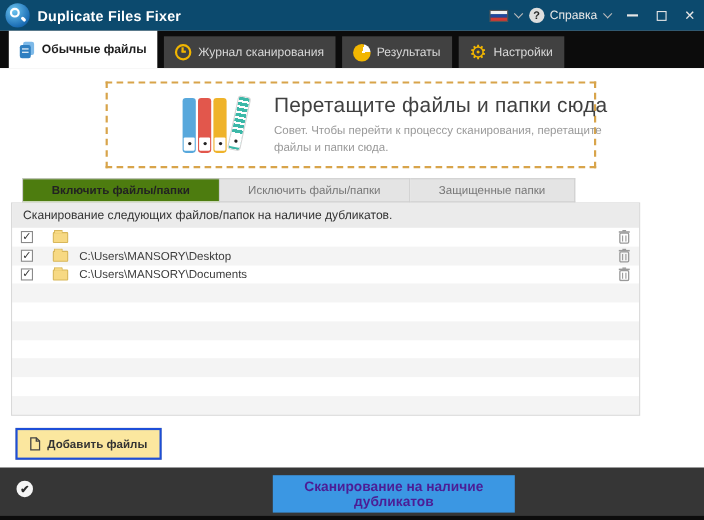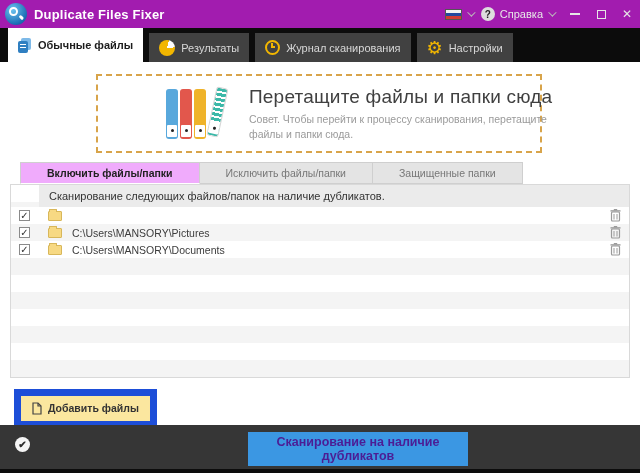--- a/index.html
+++ b/index.html
@@ -1,21 +1,21 @@
 <!DOCTYPE html>
 <html><head>
 <meta charset="utf-8">
 <style>
   * { margin:0; padding:0; box-sizing:border-box; }
   html,body { background:#555; }
   body { font-family:"Liberation Sans", sans-serif; }
   .window { position:relative; width:640px; height:473px; background:#fff; overflow:hidden; }
 
   
-  .titlebar { position:absolute; left:0; top:0; width:640px; height:28px; background:#a21caf; display:flex; align-items:center; }
+  .titlebar { position:absolute; left:0; top:0; width:640px; height:28px; background:#0c4a6e; display:flex; align-items:center; }
   .app-icon { width:22px; height:22px; margin-left:5px; border-radius:50%; background:radial-gradient(circle at 35% 30%, #6cc4f0, #1b6db4 70%, #0d4f8c); position:relative; flex:0 0 auto; }
   .app-icon .lens { position:absolute; left:4px; top:4px; width:9px; height:9px; border:2px solid #fff; border-radius:50%; }
   .app-icon .handle { position:absolute; left:14px; top:13px; width:5px; height:2.5px; background:#fff; transform:rotate(45deg); border-radius:2px; }
   .win-title { color:#fff; font-size:13px; font-weight:bold; margin-left:7px; letter-spacing:.2px; }
   .titlebar-right { margin-left:auto; display:flex; align-items:center; height:100%; }
   .flag { width:17px; height:11px; display:flex; flex-direction:column; border:1px solid #555; }
   .flag i { flex:1; }
   .flag .w { background:#f2f2f2; } .flag .b { background:#23479e; } .flag .r { background:#d23b33; }
   .chev { width:6px; height:6px; border-right:1.5px solid #bbb; border-bottom:1.5px solid #bbb; transform:rotate(45deg) translateY(-2px); margin:0 8px 0 5px; }
   .help-icon { width:14px; height:14px; border-radius:50%; background:#dedede; color:#222; font-size:10px; font-weight:bold; display:flex; align-items:center; justify-content:center; }
@@ -50,34 +50,34 @@
   .binder.red { background:#e2574c; }
   .binder.yellow { background:#efb32a; }
   .binder.teal { background:repeating-linear-gradient(#3cb8a8 0 3px, #fff 3px 5px); border:1px solid #d5d5d5; transform:rotate(12deg) translateY(-2px); margin-left:3px; }
   .dz-text { margin-left:26px; }
   .dz-title { font-size:19px; color:#404040; letter-spacing:.2px; }
   .dz-hint { font-size:10.5px; color:#9a9a9a; margin-top:4px; width:320px; line-height:1.35; }
 
   .subtabs { position:absolute; left:20px; top:100px; display:flex; }
   .subtab { height:22px; padding:0 26px; display:flex; align-items:center; background:#e4e4e4; border:1px solid #cfcfcf; border-left:none; color:#777; font-size:10.5px; }
   .subtab:first-child { border-left:1px solid #cfcfcf; }
-  .subtab.active { background:#f0abfc; color:#222; font-weight:bold; border-bottom:1px solid #fff; }
-
-  .panel { position:absolute; left:10px; top:122px; width:620px; height:194px; border:1px solid #d9d9d9; background:repeating-linear-gradient(to bottom, #fff 0 17px, #f4f4f4 17px 34px); background-position:0 22px;padding-left:28px; }
+  .subtab.active { background:#4d7c0f; color:#222; font-weight:bold; border-bottom:1px solid #fff; }
+
+  .panel { position:absolute; left:10px; top:122px; width:572px; height:194px; border:1px solid #d9d9d9; background:repeating-linear-gradient(to bottom, #fff 0 17px, #f4f4f4 17px 34px); background-position:0 22px; }
   .panel-header { height:22px; background:#ebebeb; display:flex; align-items:center; padding-left:10px; font-size:11px; color:#333; }
   .rows { position:absolute; left:0; top:22px; width:100%; }
   .row { height:17px; display:flex; align-items:center; padding:0 8px; }
   .checkbox { width:11px; height:11px; background:#fff; border:1px solid #8a8a8a; font-size:10px; line-height:9px; color:#333; text-align:center; flex:0 0 auto; }
   .folder-icon { position:relative; width:14px; height:10px; background:#f7d983; border:1px solid #d8b75a; border-radius:1px; margin-left:18px; flex:0 0 auto; }
   .folder-icon::before { content:""; position:absolute; left:0; top:-3px; width:6px; height:2px; background:#f7d983; border:1px solid #d8b75a; border-bottom:none; border-radius:1px 1px 0 0; }
   .path { font-size:10.5px; color:#3c3c3c; margin-left:10px; }
   .trash { margin-left:auto; width:11px; height:13px; }
 
   .add-buttons { position:absolute; left:14px; top:327px; display:flex; gap:10px; }
-  .add-btn { display:flex; align-items:flex-start; gap:6px; background:#fbe79f; border:7px solid #1d4ed8; padding:6px 11px; font-size:10.5px; font-weight:bold; color:#333; }
+  .add-btn { display:flex; align-items:center; gap:6px; background:#fbe79f; border:2px solid #1d4ed8; padding:6px 11px; font-size:10.5px; font-weight:bold; color:#333; }
 
   
   .footer { position:absolute; left:0; top:425px; width:640px; height:48px; background:#363636; border-bottom:4px solid #0c0c0c; }
   .registered { position:absolute; left:15px; top:12px; display:flex; align-items:center; gap:8px; }
   .check-circle { width:15px; height:15px; border-radius:50%; background:#f5f5f5; color:#2b2b2b; font-size:10px; font-weight:bold; display:flex; align-items:center; justify-content:center; }
   .registered-label { color:#eee; font-size:10.5px; }
   .scan-btn { position:absolute; left:248px; top:7px; width:220px; height:34px; background:#3b97e3; color:#4c1d95; font-weight:bold; font-size:12.5px; border:none; display:flex; align-items:center; justify-content:center; font-family:"Liberation Sans", sans-serif; }
 </style>
 </head>
 <body>
@@ -112,26 +112,26 @@
 
   <div class="tabstrip">
     <div class="tab active">
       <span class="doc-icon">
           <span class="back"></span>
           <span class="front"></span>
         </span>
       <span>Обычные файлы</span>
     </div>
     <div class="tab">
+      <span class="hist-icon"></span>
+      <span>Журнал сканирования</span>
+    </div>
+    <div class="tab">
       <span class="pie-icon"></span>
       <span>Результаты</span>
-    </div>
-    <div class="tab">
-      <span class="hist-icon"></span>
-      <span>Журнал сканирования</span>
     </div>
     <div class="tab">
       <span class="gear-icon">⚙</span>
       <span>Настройки</span>
     </div>
   </div>
 
   <div class="content">
 
     <div class="dropzone">
@@ -179,21 +179,21 @@
               <rect x="1.5" y="3" width="8" height="9" rx="1" fill="none" stroke="#9a9a9a" stroke-width="1.2"></rect>
               <rect x="0.5" y="1.2" width="10" height="1.4" fill="#9a9a9a"></rect>
               <rect x="3.8" y="0" width="3.4" height="1.4" fill="#9a9a9a"></rect>
               <line x1="4" y1="5" x2="4" y2="10.5" stroke="#9a9a9a" stroke-width="1"></line>
               <line x1="7" y1="5" x2="7" y2="10.5" stroke="#9a9a9a" stroke-width="1"></line>
             </svg>
         </div>
         <div class="row">
           <span class="checkbox">✓</span>
           <span class="folder-icon"></span>
-          <span class="path">C:\Users\MANSORY\Pictures</span>
+          <span class="path">C:\Users\MANSORY\Desktop</span>
           <svg class="trash" viewBox="0 0 11 13">
               <rect x="1.5" y="3" width="8" height="9" rx="1" fill="none" stroke="#9a9a9a" stroke-width="1.2"></rect>
               <rect x="0.5" y="1.2" width="10" height="1.4" fill="#9a9a9a"></rect>
               <rect x="3.8" y="0" width="3.4" height="1.4" fill="#9a9a9a"></rect>
               <line x1="4" y1="5" x2="4" y2="10.5" stroke="#9a9a9a" stroke-width="1"></line>
               <line x1="7" y1="5" x2="7" y2="10.5" stroke="#9a9a9a" stroke-width="1"></line>
             </svg>
         </div>
         <div class="row">
           <span class="checkbox">✓</span>

